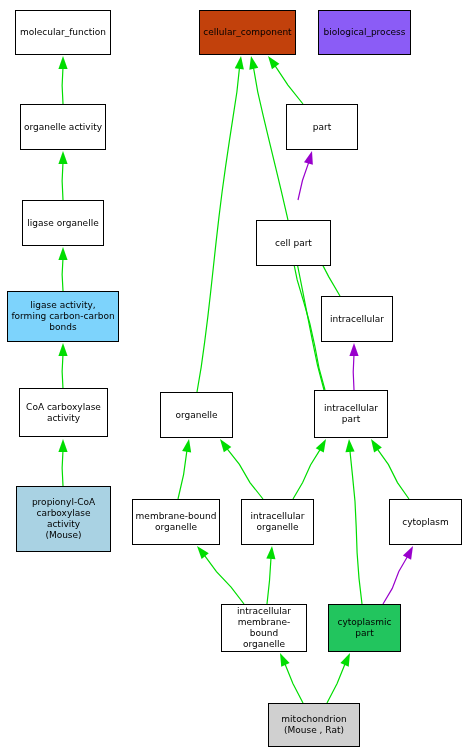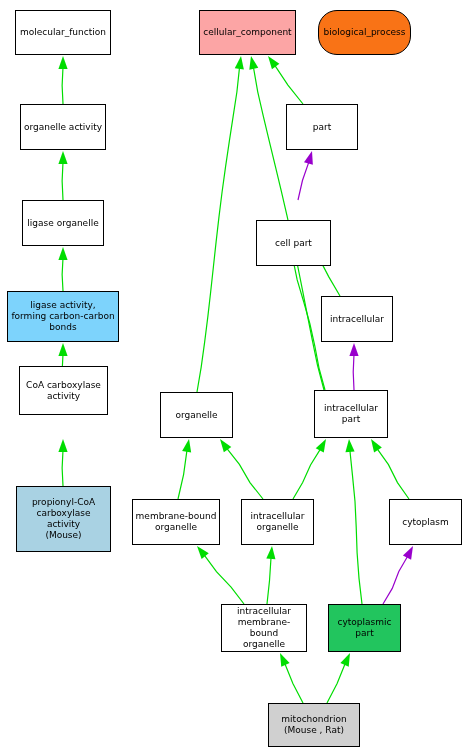--- a/index.html
+++ b/index.html
@@ -133,24 +133,24 @@
       </g>
       <g>
         <path d="M 327 703 L 337.1169720001354 683.4178057986219 L 345.4030383094464 662.9933949794644" stroke="#00dd00" fill="none" stroke-width="1.2"></path>
         <polygon points="350,653 348.7462831753036,666.7327416826894 340.3881710106607,662.8880100869536" fill="#00dd00"></polygon>
       </g>
     </svg>
   <div id="node-layer">
       <div class="go-node" style="left: 15px; top: 10px; width: 96px; height: 45px; background: rgb(255, 255, 255); border-color: rgb(0, 0, 0); color: rgb(0, 0, 0);">
         <span class="lbl">molecular_function</span>
       </div>
-      <div class="go-node" style="left: 199px; top: 10px; width: 97px; height: 45px; background: #fca5a5; border-color: rgb(0, 0, 0); color: rgb(0, 0, 0);">
+      <div class="go-node" style="left: 199px; top: 10px; width: 97px; height: 45px; background: #c2410c; border-color: rgb(0, 0, 0); color: rgb(0, 0, 0);">
         <span class="lbl">cellular_component</span>
       </div>
-      <div class="go-node" style="left: 318px; top: 10px; width: 93px; height: 45px; background: #f97316; border-color: rgb(0, 0, 0); color: rgb(0, 0, 0); border-radius: 19px;">
+      <div class="go-node" style="left: 318px; top: 10px; width: 93px; height: 45px; background: #8b5cf6; border-color: rgb(0, 0, 0); color: rgb(0, 0, 0);">
         <span class="lbl">biological_process</span>
       </div>
       <div class="go-node" style="left: 286px; top: 104px; width: 72px; height: 46px; background: rgb(255, 255, 255); border-color: rgb(0, 0, 0); color: rgb(0, 0, 0);">
         <span class="lbl">part</span>
       </div>
       <div class="go-node" style="left: 20px; top: 104px; width: 86px; height: 46px; background: rgb(255, 255, 255); border-color: rgb(0, 0, 0); color: rgb(0, 0, 0);">
         <span class="lbl">organelle activity</span>
       </div>
       <div class="go-node" style="left: 256px; top: 200px; width: 75px; height: 46px; background: rgb(255, 255, 255); border-color: rgb(0, 0, 0); color: rgb(0, 0, 0); margin-top: 20px;">
         <span class="lbl">cell part</span>
@@ -166,21 +166,21 @@
 forming carbon-carbon
 bonds</span>
       </div>
       <div class="go-node" style="left: 160px; top: 392px; width: 73px; height: 46px; background: rgb(255, 255, 255); border-color: rgb(0, 0, 0); color: rgb(0, 0, 0);">
         <span class="lbl">organelle</span>
       </div>
       <div class="go-node" style="left: 314px; top: 390px; width: 74px; height: 48px; background: rgb(255, 255, 255); border-color: rgb(0, 0, 0); color: rgb(0, 0, 0);">
         <span class="lbl">intracellular
 part</span>
       </div>
-      <div class="go-node" style="left: 19px; top: 366px; width: 89px; height: 49px; background: rgb(255, 255, 255); border-color: rgb(0, 0, 0); color: rgb(0, 0, 0);">
+      <div class="go-node" style="left: 19px; top: 388px; width: 89px; height: 49px; background: rgb(255, 255, 255); border-color: rgb(0, 0, 0); color: rgb(0, 0, 0);">
         <span class="lbl">CoA carboxylase
 activity</span>
       </div>
       <div class="go-node" style="left: 132px; top: 499px; width: 88px; height: 46px; background: rgb(255, 255, 255); border-color: rgb(0, 0, 0); color: rgb(0, 0, 0);">
         <span class="lbl">membrane-bound
 organelle</span>
       </div>
       <div class="go-node" style="left: 241px; top: 499px; width: 73px; height: 46px; background: rgb(255, 255, 255); border-color: rgb(0, 0, 0); color: rgb(0, 0, 0);">
         <span class="lbl">intracellular
 organelle</span>

